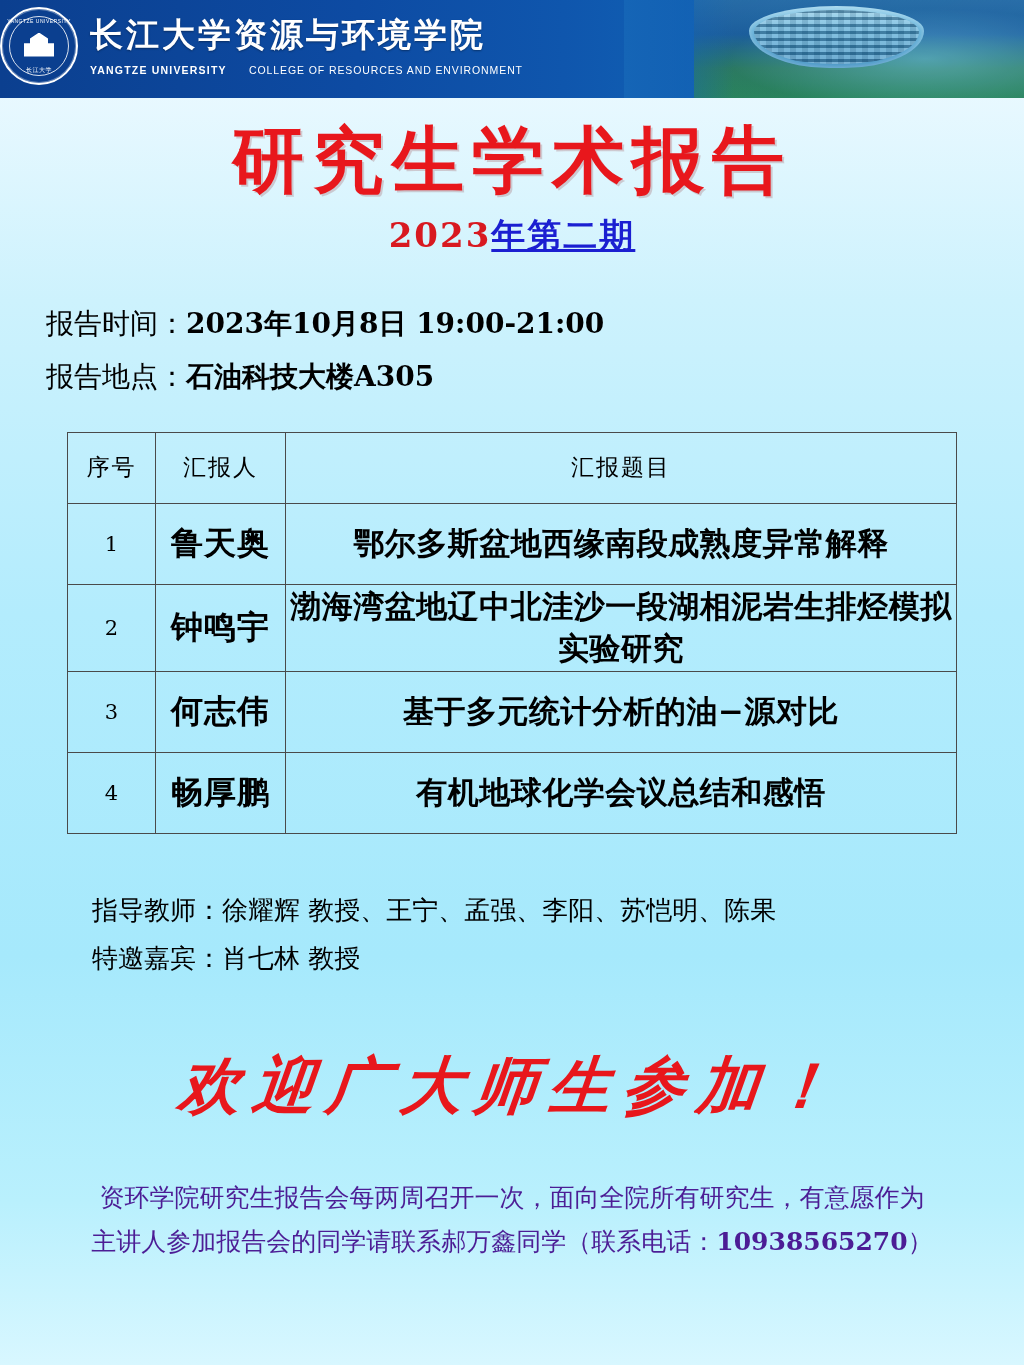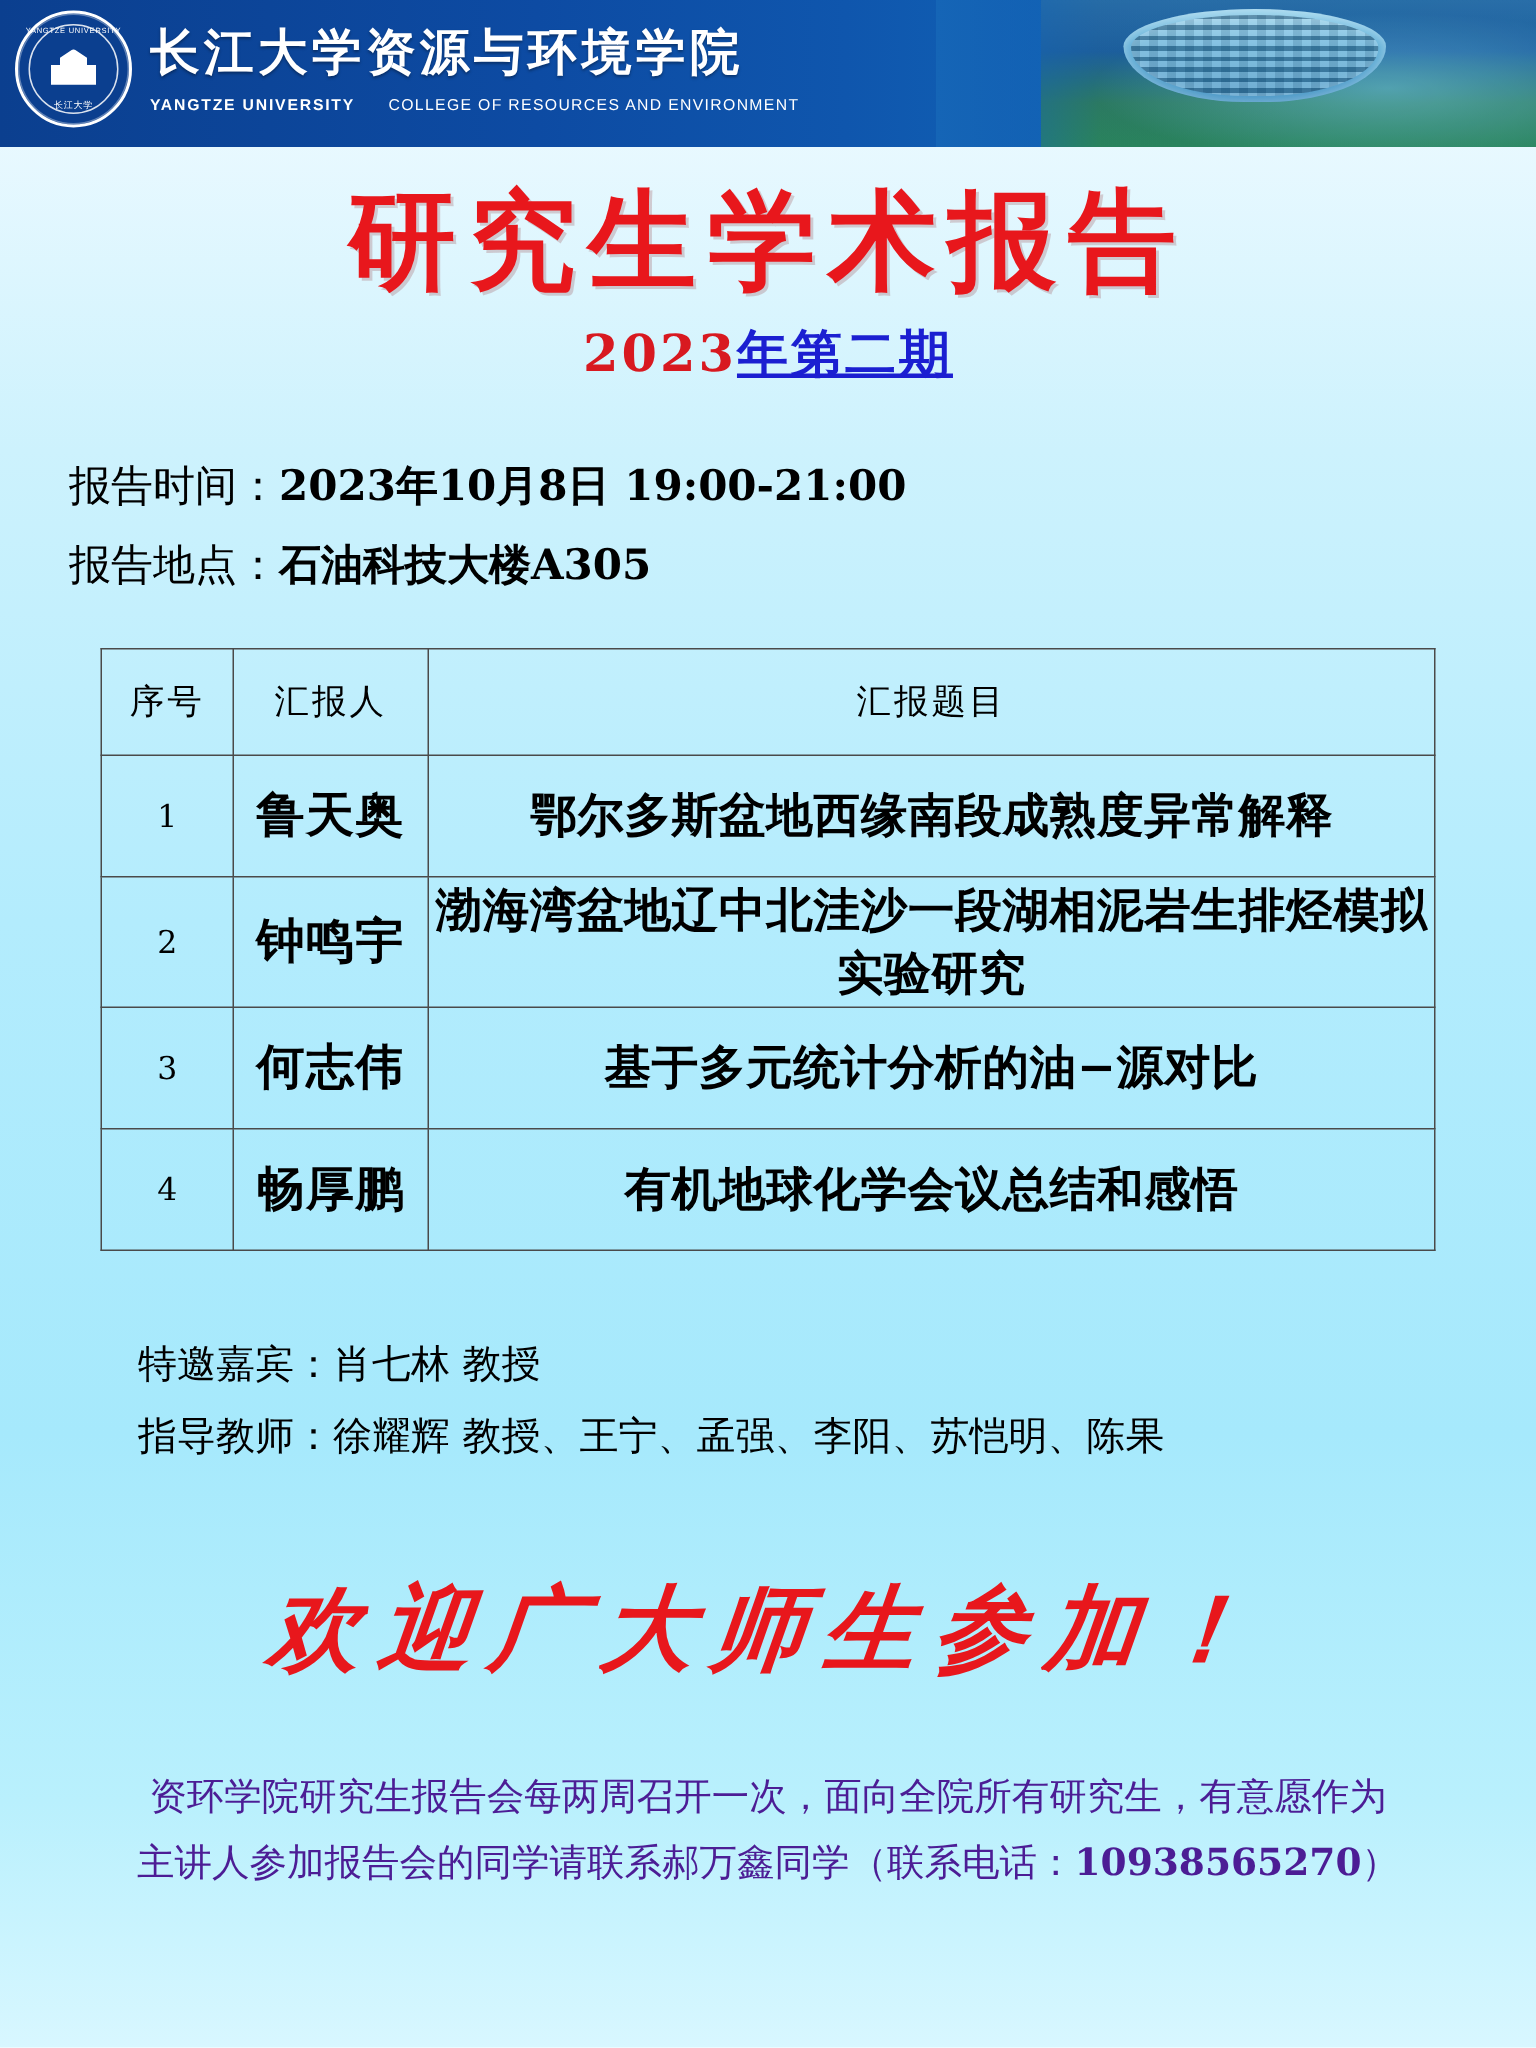--- a/index.html
+++ b/index.html
@@ -62,21 +62,21 @@
     position: absolute;
     right: 290px;
     top: 0;
     width: 110px;
     height: 98px;
     background: linear-gradient(90deg, #1565b6 0%, rgba(21,101,182,0) 100%);
   }
 
   .logo-wrap {
     position: absolute;
-    left: 10px;
+    left: 0;
     top: 7px;
     display: flex;
     align-items: center;
   }
   .logo-seal {
     width: 74px;
     height: 74px;
     border-radius: 50%;
     background: #0b3f8f;
     border: 2px solid #ffffff;
@@ -325,22 +325,22 @@
       </tr>
       <tr>
         <td class="num">4</td>
         <td class="person">畅厚鹏</td>
         <td class="topic">有机地球化学会议总结和感悟</td>
       </tr>
     </tbody>
   </table>
 
   <div class="teachers">
+    <div>指导教师：徐耀辉 教授、王宁、孟强、李阳、苏恺明、陈果</div>
     <div>特邀嘉宾：肖七林 教授</div>
-    <div>指导教师：徐耀辉 教授、王宁、孟强、李阳、苏恺明、陈果</div>
   </div>
 
   <div class="welcome">欢迎广大师生参加！</div>
 
   <div class="footer">
     <div>资环学院研究生报告会每两周召开一次，面向全院所有研究生，有意愿作为</div>
     <div>
       <span>主讲人参加报告会的同学请联系郝万鑫同学（联系电话：</span><span class="phone">10938565270</span><span>）</span>
     </div>
   </div>

